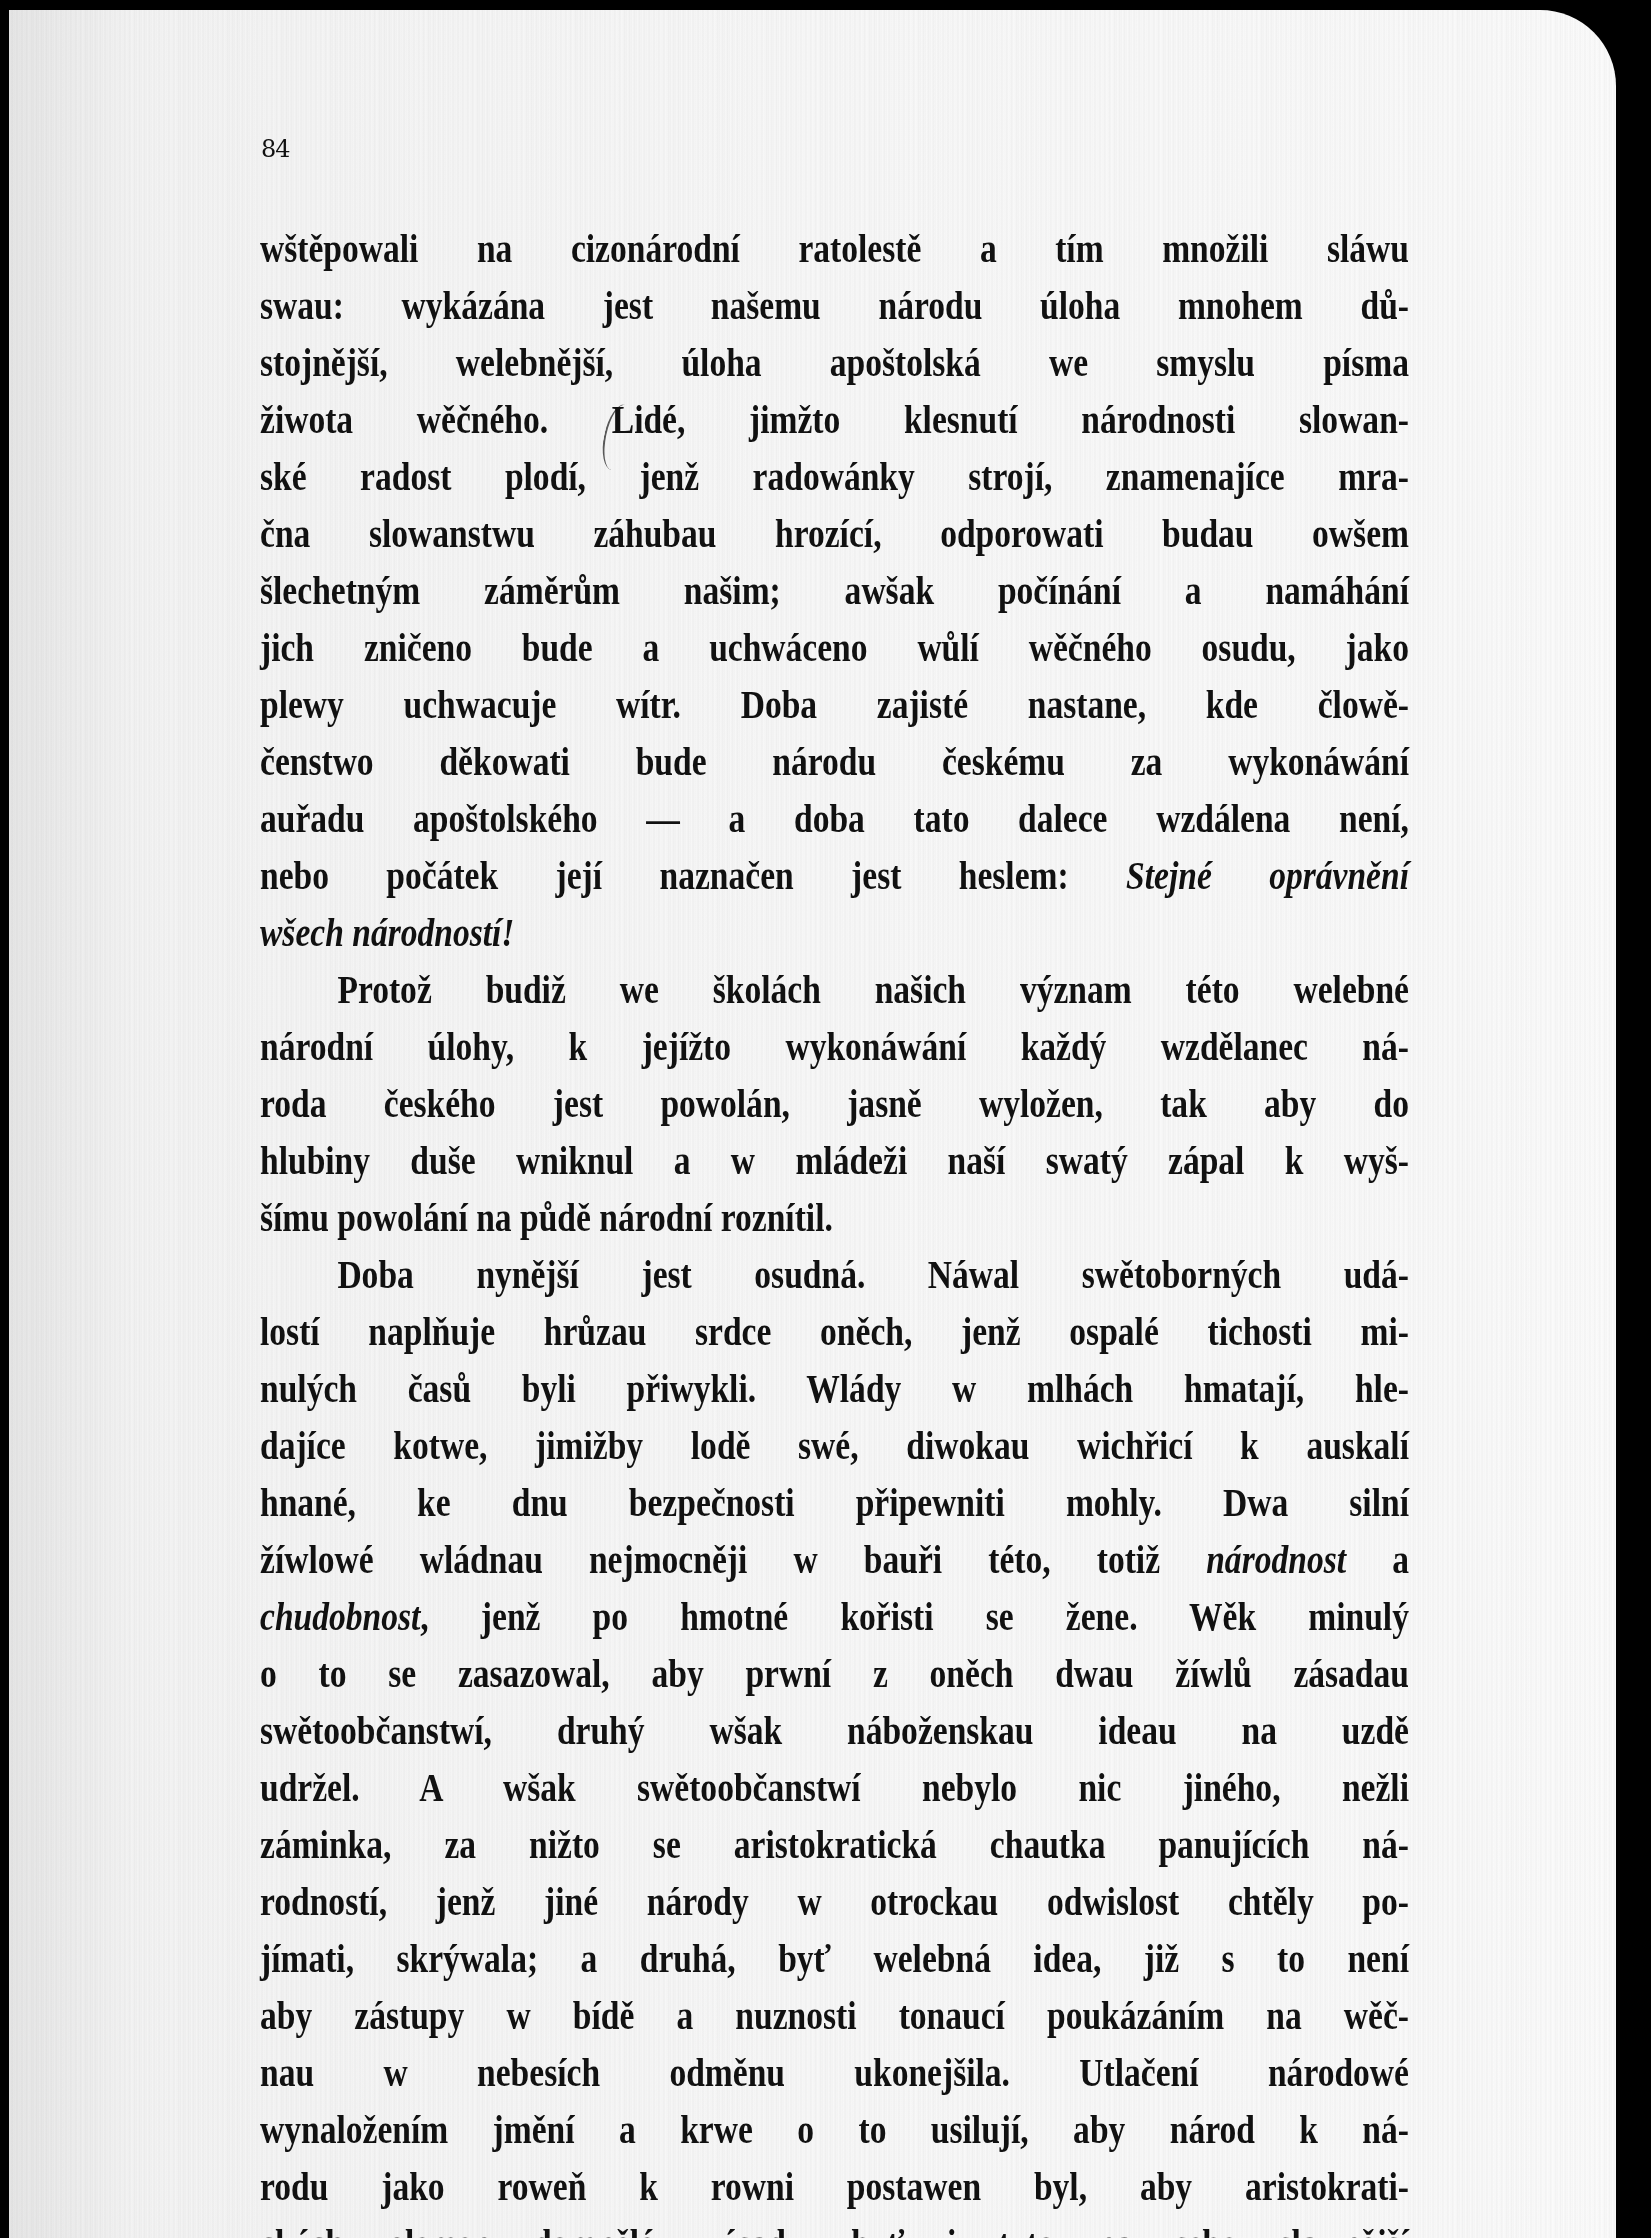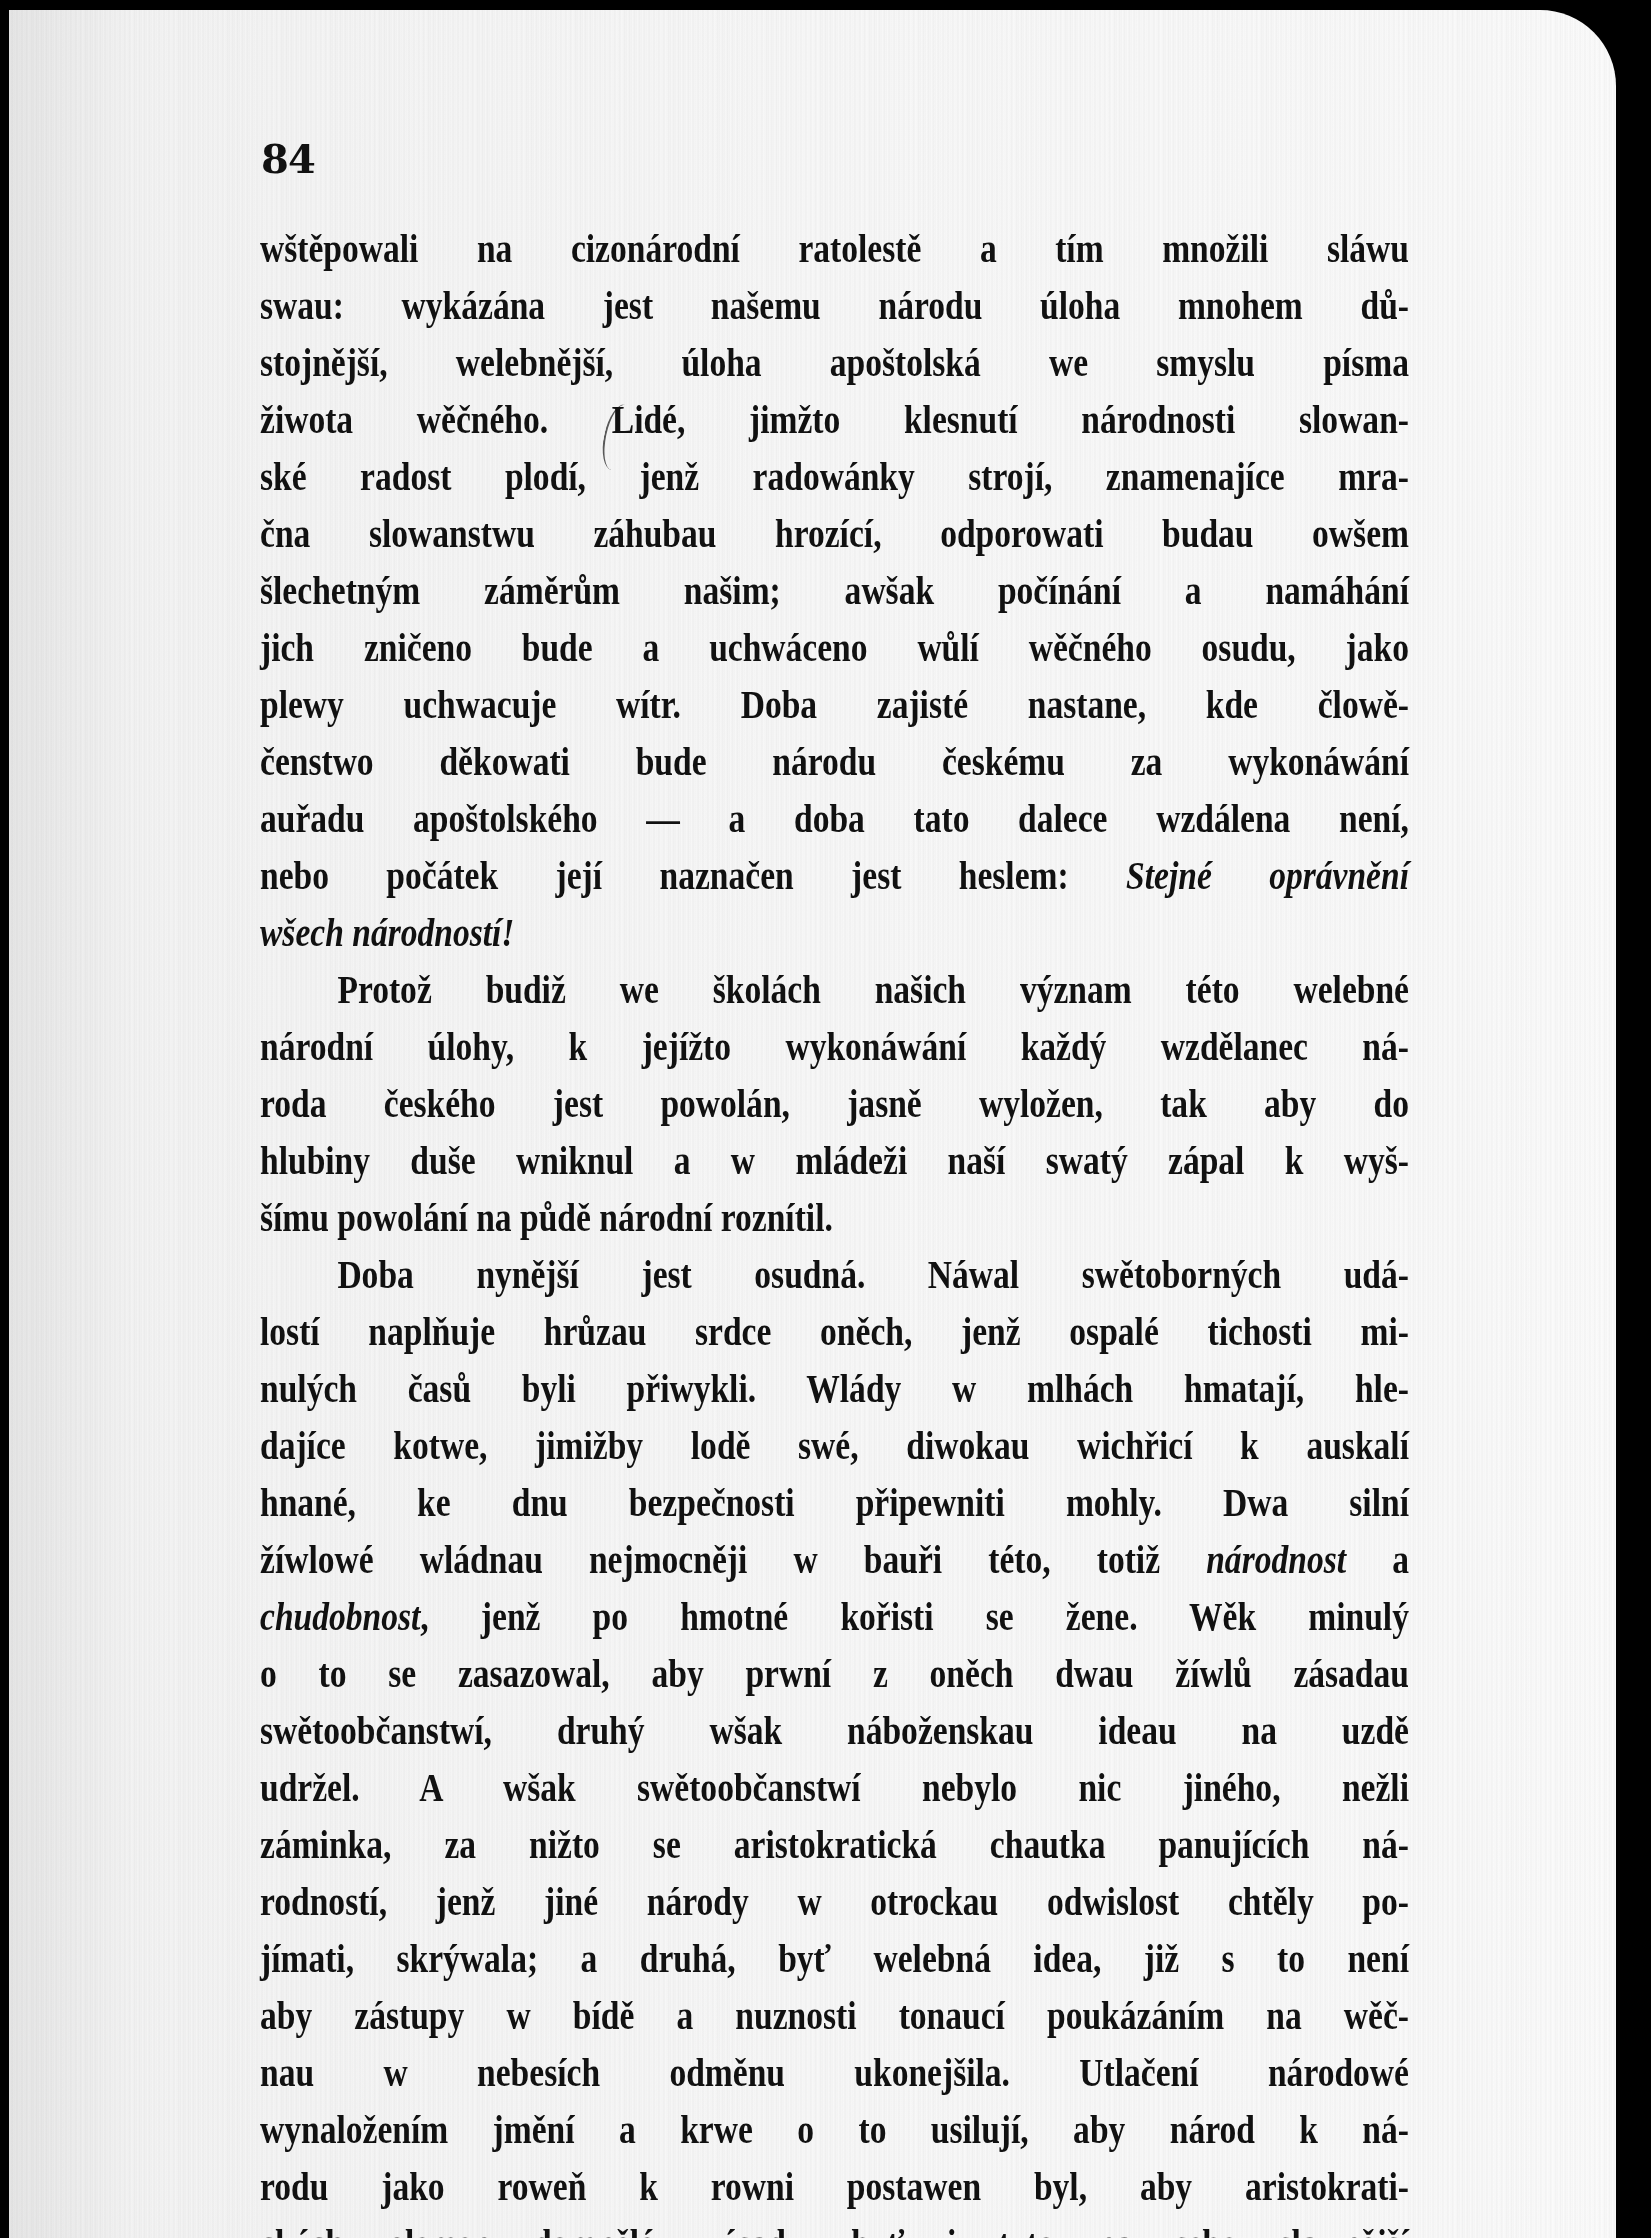--- a/index.html
+++ b/index.html
@@ -22,22 +22,22 @@
     content: "";
     position: absolute; inset: 0;
     background:
       repeating-linear-gradient(90deg, rgba(0,0,0,0.025) 0px, rgba(0,0,0,0) 1.3px, rgba(0,0,0,0.03) 3.1px, rgba(0,0,0,0) 4.9px);
     pointer-events: none;
   }
   .page-number {
     position: absolute;
     left: 252px; top: 125px;
     font-family: "DejaVu Serif", serif;
-    font-weight: bold;
-    font-size: 40px;
+    font-weight: normal;
+    font-size: 24px;
     color: #111;
     letter-spacing: -0.9px;
   }
   .text-block {
     position: absolute;
     left: 251px; top: 210px;
     width: 1149px;
     font-family: "Liberation Serif", serif;
     font-weight: bold;
     font-size: 39px;

